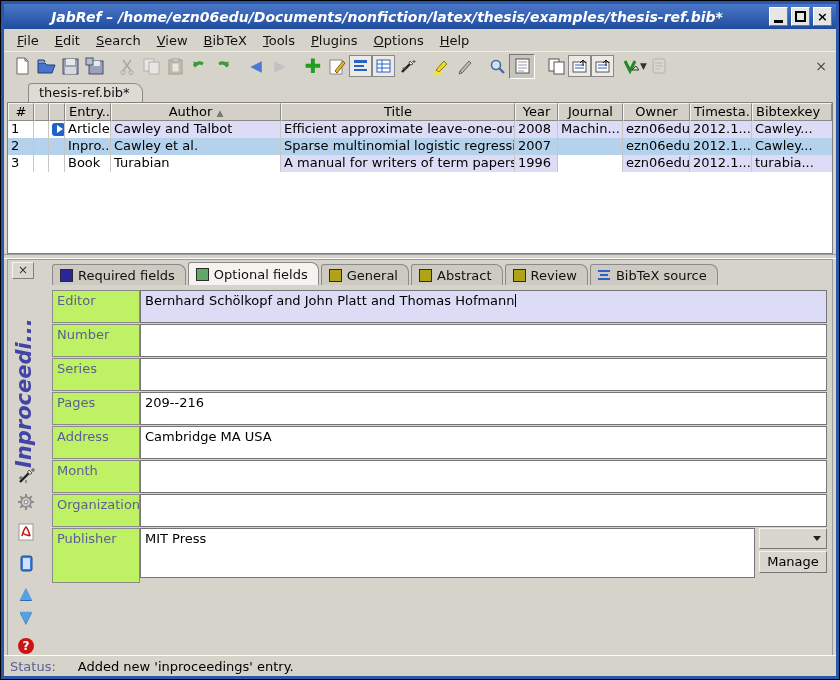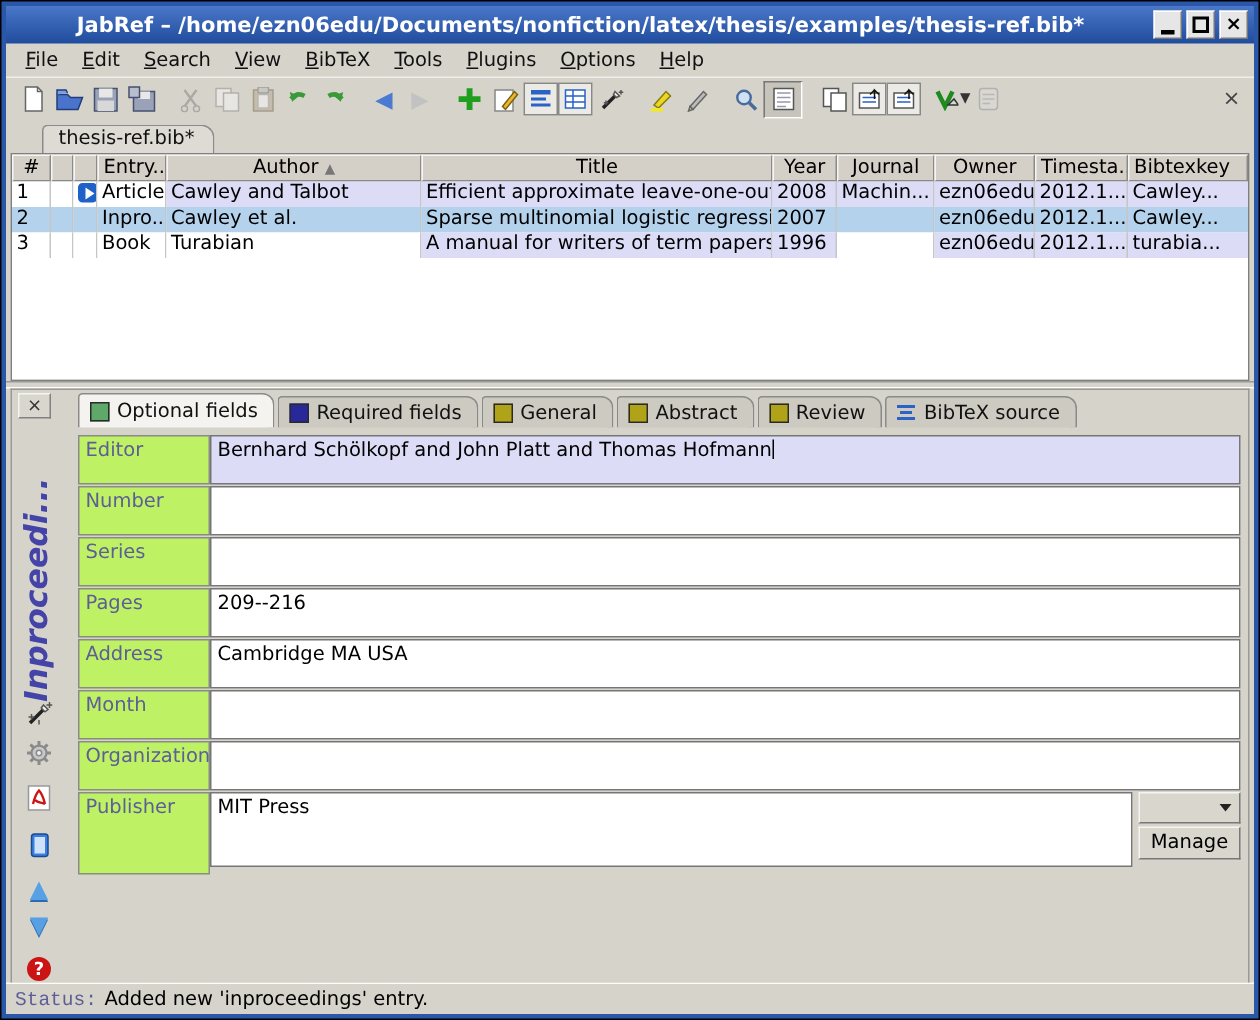--- a/index.html
+++ b/index.html
@@ -1,21 +1,21 @@
 <!DOCTYPE html>
 <html><head>
 <meta charset="utf-8">
 <style>
   * { margin:0; padding:0; box-sizing:border-box; }
   html,body { width:840px; height:680px; background:#555; font-family:"DejaVu Sans", sans-serif; }
   .window { width:840px; height:680px; border:1px solid #000; background:#2a57a8; padding:3px; overflow:hidden; }
   .inner { width:100%; height:100%; display:flex; flex-direction:column; background:#d6d3cb; }
 
   
-  .titlebar { height:25px; background:linear-gradient(#4a77c8,#1f4c9c); display:flex; align-items:center; padding:0 4px; flex:0 0 auto; }
+  .titlebar { height:25px; background:linear-gradient(#4a77c8,#1f4c9c); display:flex; align-items:center; padding:0 4px; flex:0 0 auto;font-style:italic; }
   .title-text { flex:1; text-align:center; color:#fff; font-weight:bold; font-size:14px; white-space:nowrap; overflow:hidden; }
   .winbtn { width:19px; height:19px; background:#e6e6e6; border:1px solid #fff; border-right-color:#777; border-bottom-color:#777; margin-left:3px; display:flex; align-items:center; justify-content:center; font-size:13px; font-weight:bold; color:#000; cursor:default; }
   .winbtn .min-glyph { width:9px; height:3px; background:#000; margin-top:10px; }
   .winbtn .max-glyph { width:11px; height:11px; border:2px solid #000; }
 
   
   .menubar { height:23px; display:flex; align-items:center; gap:2px; padding:0 6px; border-bottom:1px solid #efede8; flex:0 0 auto; }
   .menu-item { display:inline-block; font-size:13px; color:#111; padding:2px 7px; }
   .menu-item::first-letter { text-decoration:underline; }
 
@@ -83,21 +83,21 @@
   .caret { display:inline-block; width:1px; height:13px; background:#000; vertical-align:-2px; }
   .pub-wrap { flex:1; display:flex; }
   .pub-field { flex:1; height:50px; }
   .pub-btns { width:68px; margin-left:4px; display:flex; flex-direction:column; gap:2px; }
   .combo { height:21px; background:#d9d6ce; border:1px solid #f5f4f1; border-right-color:#777; border-bottom-color:#777; display:flex; align-items:center; justify-content:flex-end; padding:0 5px; }
   .combo .ca { width:0; height:0; border-left:4px solid transparent; border-right:4px solid transparent; border-top:5px solid #222; }
   .btn { height:22px; background:#d9d6ce; border:1px solid #f5f4f1; border-right-color:#777; border-bottom-color:#777; font-size:13px; color:#000; text-align:center; line-height:20px; }
 
   
   .statusbar { height:21px; background:#d6d3cb; border-top:1px solid #fdfdfb; display:flex; align-items:center; padding:0 6px; font-size:13px; flex:0 0 auto; }
-  .status-prefix { color:#5e5e96; margin-right:5px;font-family:Liberation Mono, monospace; }
+  .status-prefix { color:#5e5e96; margin-right:22px; }
   .status-msg { color:#000; }
   svg { display:block; }
 </style>
 </head>
 <body>
 
 <div class="window">
   <div class="inner">
 
     <div class="titlebar">
@@ -377,27 +377,27 @@
             </svg>
           </span>
         <span class="rail-ic up-tri" style="top:322px;">▲</span>
         <span class="rail-ic down-tri" style="top:346px;">▼</span>
         <span class="rail-ic" style="top:376px;">
             <span class="help-circle">?</span>
           </span>
       </div>
 
       <div class="ed-tabs">
+        <span class="ed-tab">
+            <span class="sq sq-navy"></span>
+            <span>Required fields</span>
+          </span>
         <span class="ed-tab active">
             <span class="sq sq-green"></span>
             <span>Optional fields</span>
-          </span>
-        <span class="ed-tab">
-            <span class="sq sq-navy"></span>
-            <span>Required fields</span>
           </span>
         <span class="ed-tab">
             <span class="sq sq-olive"></span>
             <span>General</span>
           </span>
         <span class="ed-tab">
             <span class="sq sq-olive"></span>
             <span>Abstract</span>
           </span>
         <span class="ed-tab">

